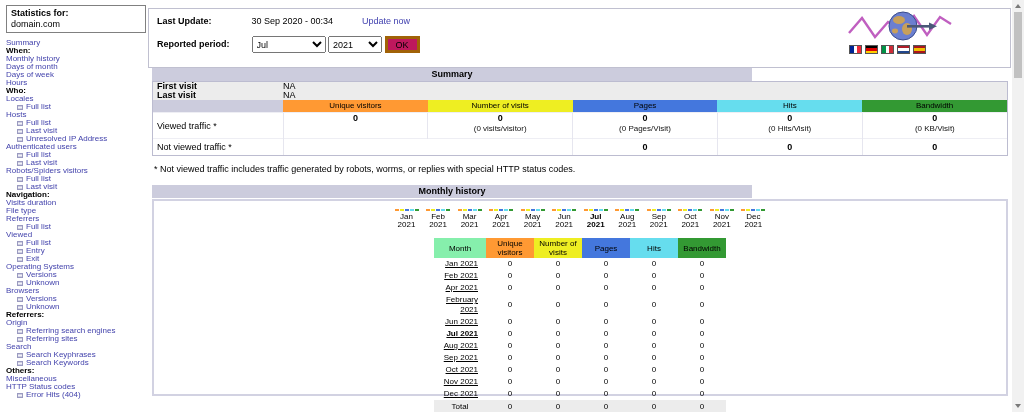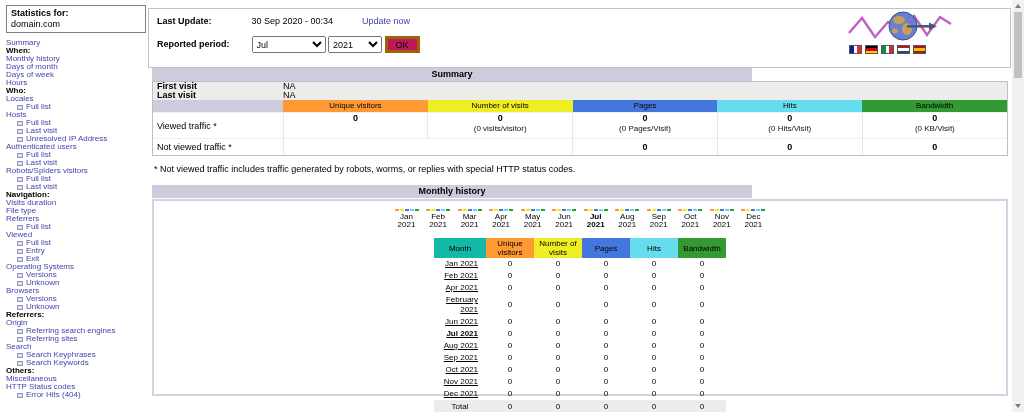--- a/index.html
+++ b/index.html
@@ -428,21 +428,21 @@
           <span class="dash" style="background: rgb(102, 221, 238); height: 2px;"></span>
           <span class="dash" style="background: rgb(51, 153, 51); height: 2px;"></span>
         </div>
         <div class="mlabel">Dec</div>
         <div class="ylabel">2021</div>
       </div>
     </div>
   <table class="mtable">
       <tbody>
         <tr class="mth">
-          <td style="background: #14b8a6; width: 52px;">Month</td>
+          <td style="background: #86efac; width: 52px;">Month</td>
           <td style="background: rgb(255, 153, 51); width: 48px;">Unique visitors</td>
           <td style="background: rgb(238, 238, 34); width: 48px;">Number of visits</td>
           <td style="background: rgb(68, 119, 221); width: 48px;">Pages</td>
           <td style="background: rgb(102, 221, 238); width: 48px;">Hits</td>
           <td style="background: rgb(51, 153, 51); width: 48px;">Bandwidth</td>
         </tr>
         <tr class="mrow">
           <td class="mmonth">Jan 2021</td>
           <td>0</td>
           <td>0</td>

